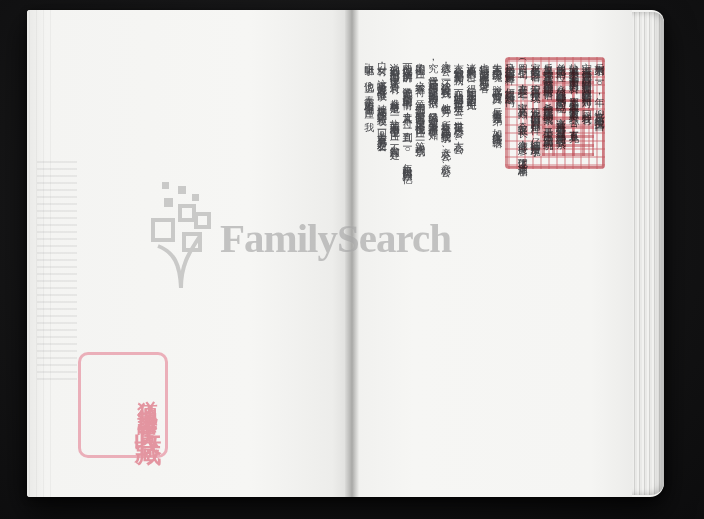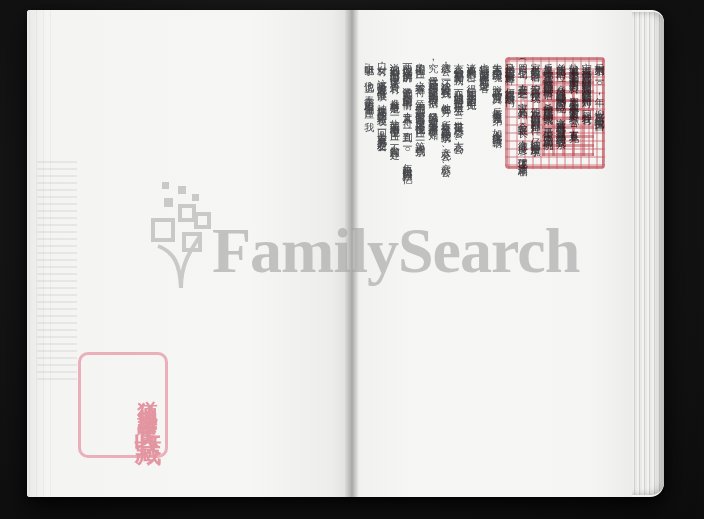--- a/index.html
+++ b/index.html
@@ -83,23 +83,23 @@
   .page-edges{
     position:relative;width:32px;height:99%;align-self:center;
     border-radius:0 11px 13px 0;overflow:hidden;
     background:repeating-linear-gradient(90deg,#f2f2f0 0 2px, #d2d2d0 2px 3px, #e9e9e7 3px 5px);
     box-shadow:inset -4px 0 6px rgba(0,0,0,.25);
   }
   
   .watermark{position:absolute;left:150px;top:180px;width:400px;height:125px;pointer-events:none;}
   .watermark svg{position:absolute;left:0;top:0;opacity:.42;}
   .watermark-text{
-    position:absolute;left:62px;top:34px;
+    position:absolute;left:70px;top:34px;
     font-family:"Liberation Serif", serif;font-weight:bold;
-    font-size:64px;letter-spacing:-1px;color:rgba(150,150,150,.55);
+    font-size:41px;letter-spacing:-1px;color:rgba(150,150,150,.55);
     text-shadow:0 0 1px rgba(255,255,255,.25);
     white-space:nowrap;
   }
 </style>
 </head>
 <body>
 
 <div class="book">
 
   <div class="page-left">

